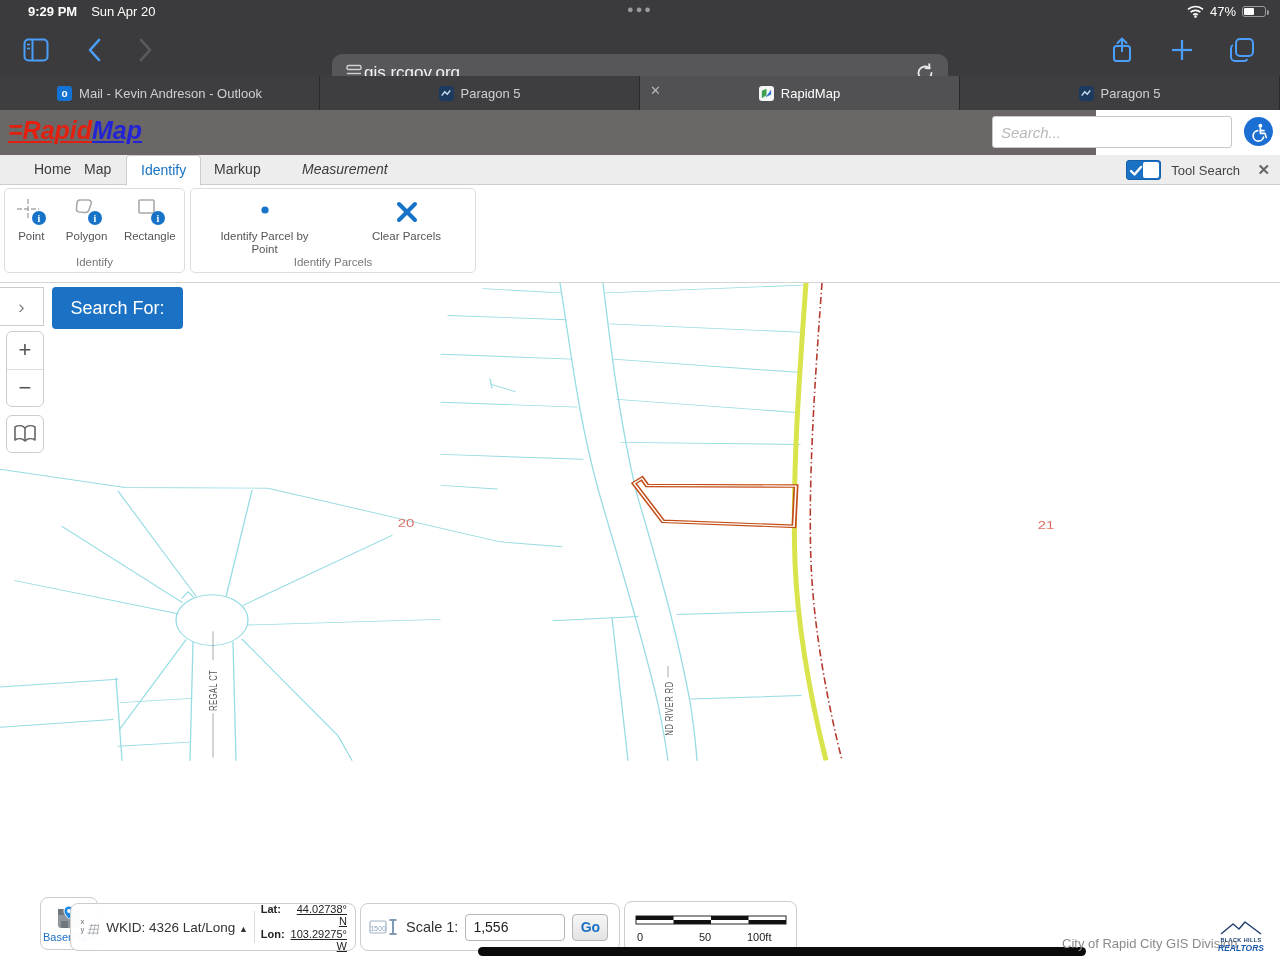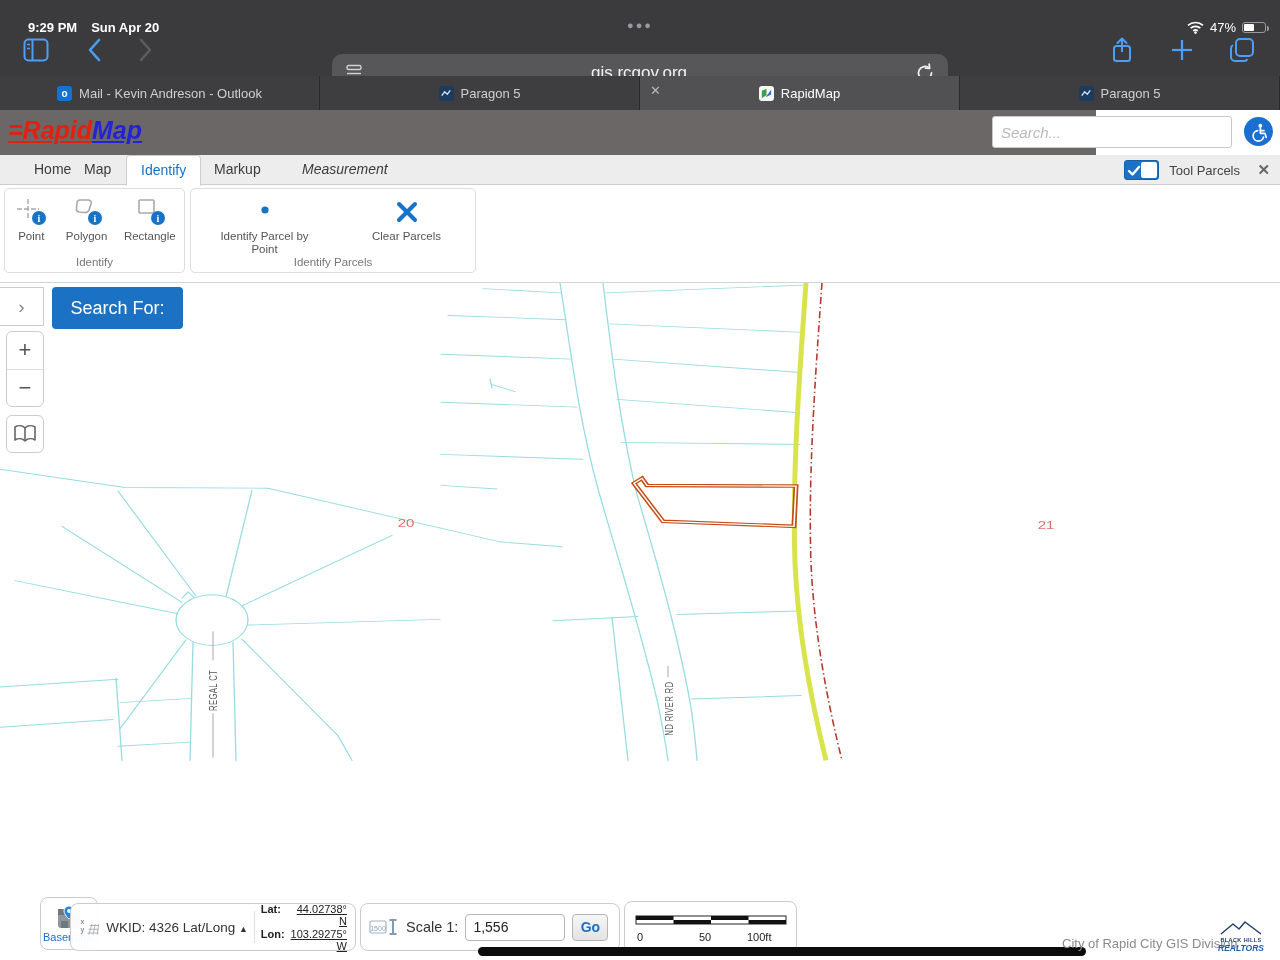--- a/index.html
+++ b/index.html
@@ -2,33 +2,33 @@
 <html><head>
 <meta charset="utf-8">
 <style>
   * { margin:0; padding:0; box-sizing:border-box; }
   html,body { width:1280px; height:960px; overflow:hidden; }
   body { font-family:"Liberation Sans", sans-serif; background:#fff; }
   .screen { position:relative; width:1280px; height:960px; overflow:hidden; background:#fff; }
 
   
   .chrome { position:absolute; left:0; top:0; width:1280px; height:110px; background:#3b3b3d; }
-  .statusbar { position:absolute; left:0; top:16px; width:1280px; height:24px; color:#fff; font-size:13px; }
+  .statusbar { position:absolute; left:0; top:0; width:1280px; height:24px; color:#fff; font-size:13px; }
   .st-left { position:absolute; left:28px; top:4px; display:flex; gap:14px; font-weight:bold; }
-  .st-date { font-weight:bold; }
+  .st-date { font-weight:normal; }
   .st-dots { position:absolute; left:627px; top:3px; color:#9a9a9e; font-size:11px; letter-spacing:2px; }
   .st-right { position:absolute; right:14px; top:4px; display:flex; align-items:center; gap:6px;justify-content:center; }
   .battery { position:relative; width:24px; height:11px; border:1px solid #9a9a9e; border-radius:3px; }
   .battery .fill { position:absolute; left:1px; top:1px; bottom:1px; width:47%; background:#fff; border-radius:1px; }
   .battery .nub { position:absolute; right:-4px; top:3px; width:2px; height:5px; background:#9a9a9e; border-radius:0 2px 2px 0; }
 
   .toolbar { position:absolute; left:0; top:24px; width:1280px; height:52px; }
   .tb-icon { position:absolute; top:8px; display:flex; align-items:center; justify-content:center; width:36px; height:36px; }
   .urlpill { position:absolute; left:332px; top:30px; width:616px; height:38px; background:#57575a; border-radius:10px; display:flex; align-items:center; }
-  .url-text { flex:1; text-align:center; color:#f2f2f4; font-size:17px; }
+  .url-text { flex:1; color:#f2f2f4; font-size:17px; }
 
   .tabstrip { position:absolute; left:0; top:76px; width:1280px; height:34px; background:#343436; display:flex; }
   .tab { position:relative; flex:1; background:#3e3d3f; border-right:1px solid #2a2a2c; display:flex; align-items:center; justify-content:center; gap:7px; color:#cfcfd1; font-size:13px; }
   .tab.active { background:#515053; color:#fff; }
   .tab-close { position:absolute; left:10px; top:8px; color:#b7b7b9; font-size:13px; line-height:1; }
   .favicon { width:15px; height:15px; border-radius:3px; display:inline-flex; align-items:center; justify-content:center; flex:0 0 auto; }
 
   
   .appheader { position:absolute; left:0; top:110px; width:1096px; height:45px; background:#6b6766; }
   .logo { position:absolute; left:8px; top:6px; font-size:25px; font-weight:bold; font-style:italic; letter-spacing:0; }
@@ -234,21 +234,21 @@
     <div class="rtab active" style="left:126px;">Identify</div>
     <div class="rtab" style="left:200px;">Markup</div>
     <div class="rtab" style="left:288px;font-style:italic;">Measurement</div>
     <div class="toollabels">
       <div class="toggle">
         <svg width="14" height="12" viewBox="0 0 14 12" style="position:absolute;left:2px;top:4px;">
             <path d="M2 6 L5.5 9.5 L12 2" stroke="#fff" stroke-width="2.4" fill="none" stroke-linecap="round" stroke-linejoin="round"></path>
           </svg>
         <div class="knob"></div>
       </div>
-      <span>Tool Parcels</span>
+      <span>Tool Search</span>
     </div>
     <div class="ribbon-x">✕</div>
   </div>
 
   <div class="ribbonbody">
 
     <div class="rgroup" style="left:4px; width:181px;">
       <div class="rgroup-tools">
         <div class="rtool">
           <div class="ric">

